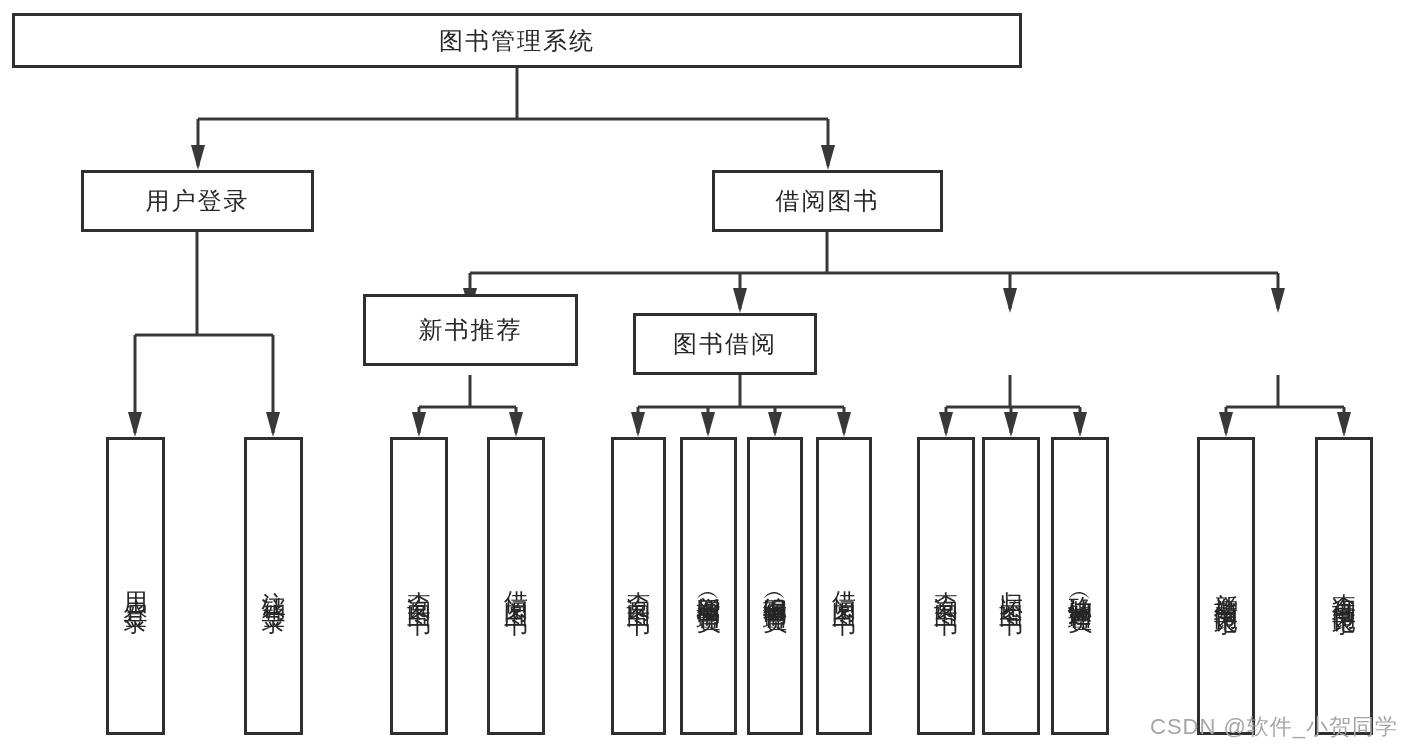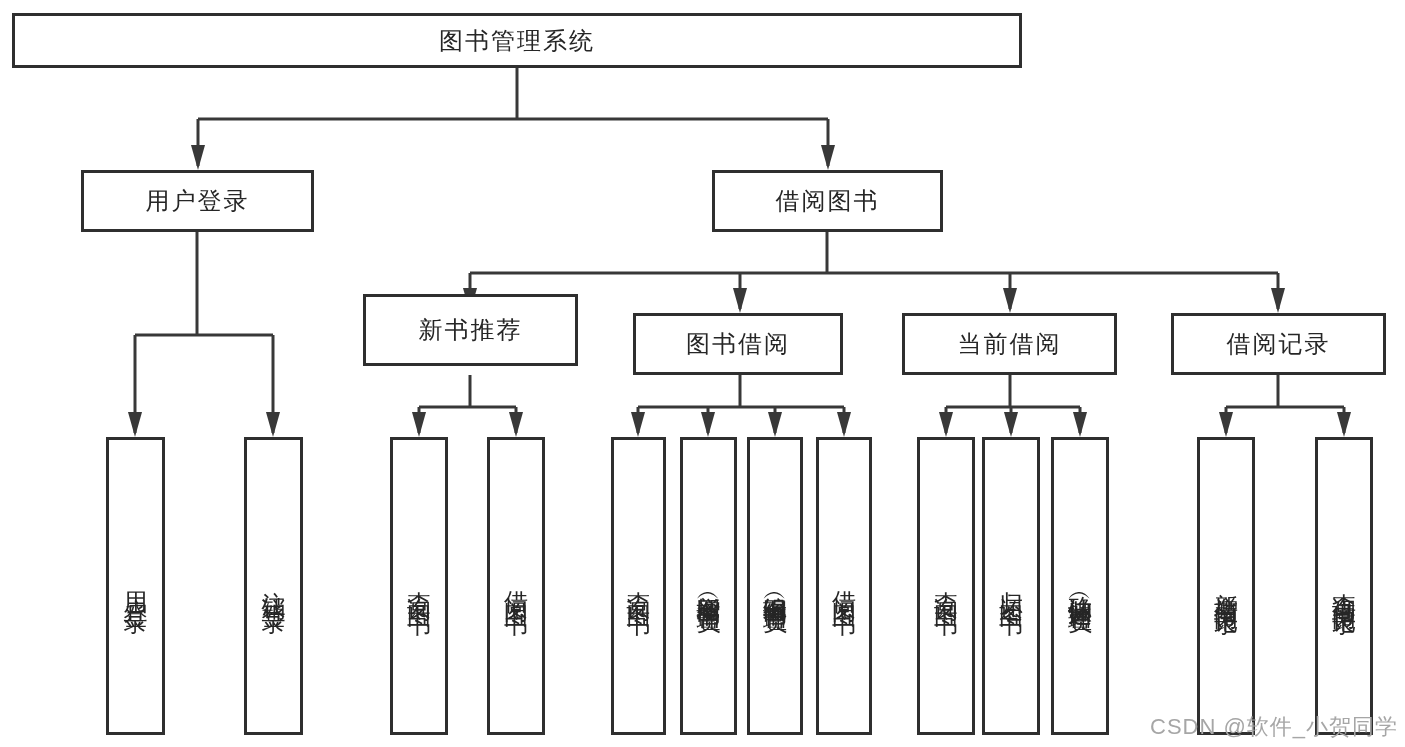--- a/index.html
+++ b/index.html
@@ -127,23 +127,21 @@
       <polygon points="1337,412 1351,412 1344,437"></polygon>
     </g>
   </svg>
 
   <div class="node h" style="left:12px; top:13px; width:1010px; height:55px;">图书管理系统</div>
 
   <div class="node h" style="left:81px; top:170px; width:233px; height:62px;">用户登录</div>
   <div class="node h" style="left:712px; top:170px; width:231px; height:62px;">借阅图书</div>
 
   <div class="node h" style="left:363px; top:294px; width:215px; height:72px;">新书推荐</div>
-  <div class="node h" style="left:633px; top:313px; width:210px; height:62px;">图书借阅</div>
-  <div class="node h" style="left:902px; top:313px; width:215px; height:62px;">当前借阅</div>
-  <div class="node h" style="left:1171px; top:313px; width:215px; height:62px;">借阅记录</div>
+  <div class="node h" style="left:633px; top:313px; width:184px; height:62px;">图书借阅</div>
 
   <div class="node v" style="left:106px; top:437px; width:59px; height:298px;">用户登录</div>
   <div class="node v" style="left:244px; top:437px; width:59px; height:298px;">注销登录</div>
 
   <div class="node v" style="left:390px; top:437px; width:58px; height:298px;">查询图书</div>
   <div class="node v" style="left:487px; top:437px; width:58px; height:298px;">借阅图书</div>
 
   <div class="node v" style="left:611px; top:437px; width:55px; height:298px;">查询图书</div>
   <div class="node v" style="left:680px; top:437px; width:57px; height:298px; letter-spacing:2px;">新增图书（管理员）</div>
   <div class="node v" style="left:747px; top:437px; width:56px; height:298px; letter-spacing:2px;">编辑图书（管理员）</div>

